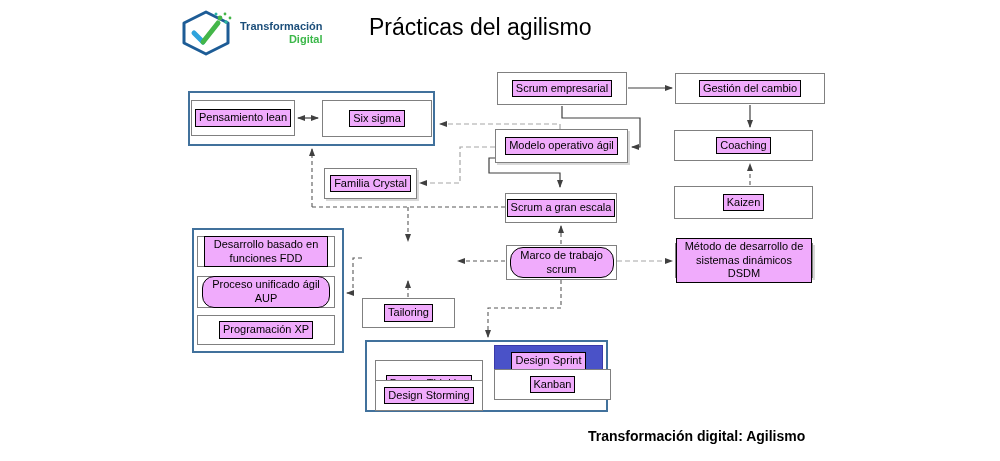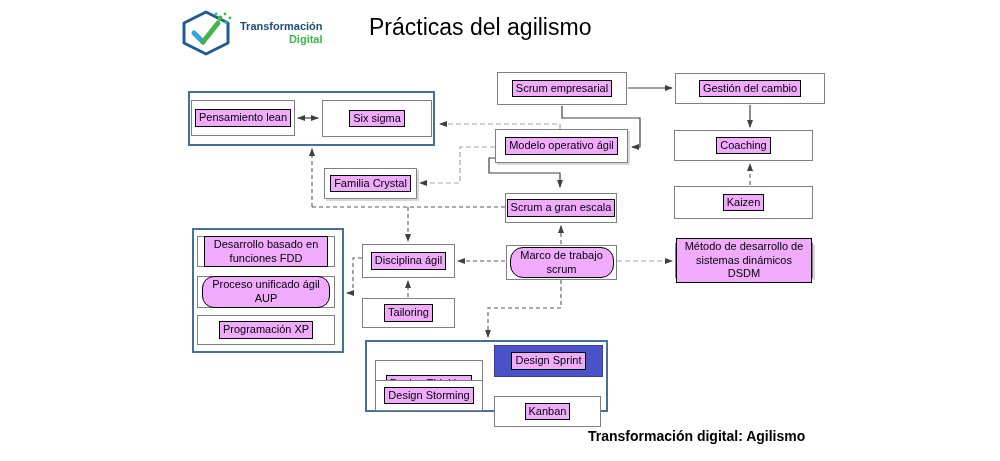--- a/index.html
+++ b/index.html
@@ -126,23 +126,20 @@
   </div>
   <div class="node" style="left:505px;top:193px;width:112px;height:30px;">
     <span class="lbl">Scrum a gran escala</span>
   </div>
   <div class="node" style="left:506px;top:245px;width:111px;height:35px;">
     <span class="lbl" style="max-width:96px;border-radius:13px;">Marco de trabajo scrum</span>
   </div>
   <div class="node shadow" style="left:675px;top:243px;width:138px;height:35px;">
     <span class="lbl" style="max-width:130px;">Método de desarrollo de sistemas dinámicos DSDM</span>
   </div>
-  <div class="node" style="left:362px;top:244px;width:93px;height:34px;">
-    <span class="lbl">Disciplina ágil</span>
-  </div>
   <div class="node" style="left:362px;top:298px;width:93px;height:30px;">
     <span class="lbl">Tailoring</span>
   </div>
   <div class="node" style="left:197px;top:236px;width:138px;height:31px;">
     <span class="lbl" style="max-width:116px;">Desarrollo basado en funciones FDD</span>
   </div>
   <div class="node" style="left:197px;top:276px;width:138px;height:32px;">
     <span class="lbl" style="max-width:120px;border-radius:12px;">Proceso unificado ágil AUP</span>
   </div>
   <div class="node" style="left:197px;top:315px;width:138px;height:30px;">
@@ -150,19 +147,19 @@
   </div>
   <div class="node" style="left:375px;top:360px;width:108px;height:47px;">
     <span class="lbl">Design Thinking</span>
   </div>
   <div class="node sprint" style="left:494px;top:345px;width:109px;height:32px;">
     <span class="lbl">Design Sprint</span>
   </div>
   <div class="node" style="left:375px;top:380px;width:108px;height:31px;">
     <span class="lbl">Design Storming</span>
   </div>
-  <div class="node" style="left:494px;top:396px;width:107px;height:31px;">
+  <div class="node" style="left:494px;top:369px;width:117px;height:31px;">
     <span class="lbl">Kanban</span>
   </div>
 
   <div class="footer-caption">Transformación digital: Agilismo</div>
 
 </div>
 
 </body></html>

